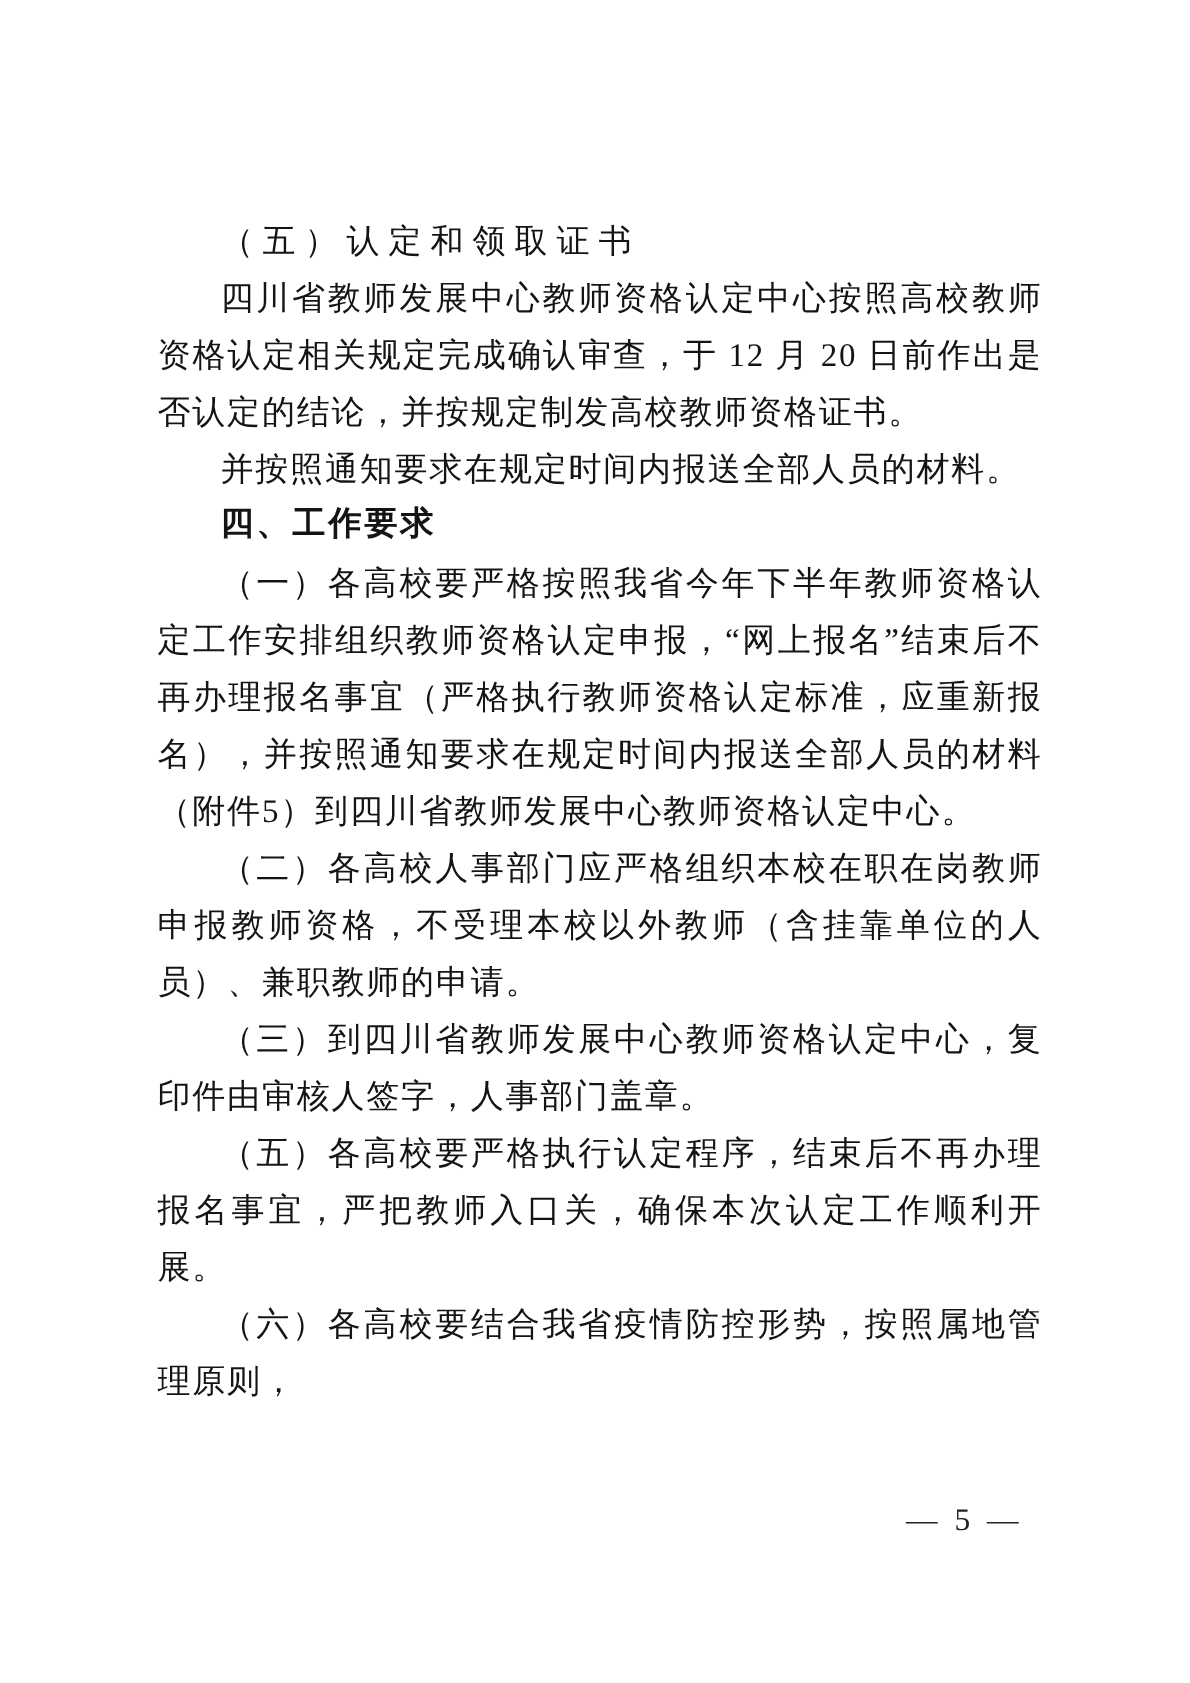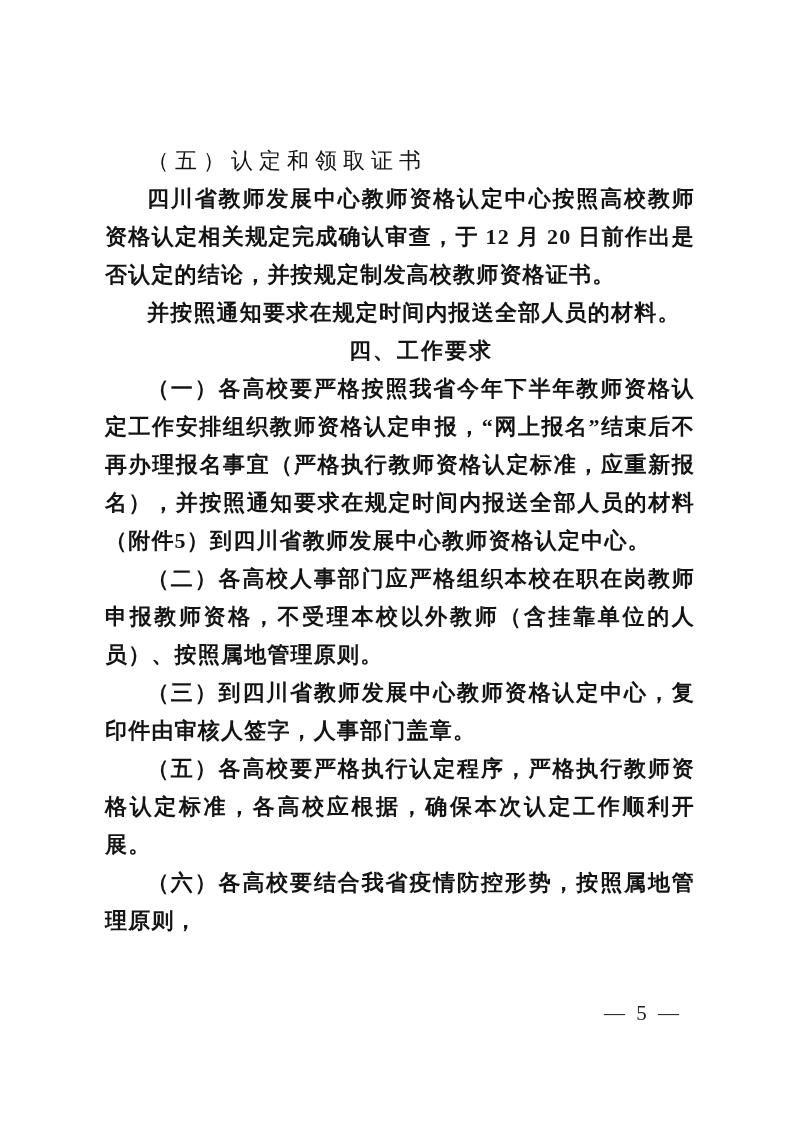--- a/index.html
+++ b/index.html
@@ -24,33 +24,32 @@
   }
   .content p {
     margin: 0;
     font-family: "Liberation Serif", "DejaVu Serif", serif;
     font-size: 22px;
     line-height: 38px;
     letter-spacing: 1.2px;
     text-align: justify;
     text-indent: 42px;
     color: #141414;
-    font-weight: bold;
   }
   p.subsection-heading {
     font-family: "Liberation Serif", "DejaVu Serif", serif;
     font-weight: 500;
     letter-spacing: 6px;
     text-align: left;
   }
   p.section-heading {
-    font-family: Liberation Serif, serif;
+    font-family: Liberation Mono, monospace;
     font-weight: 700;
     letter-spacing: 2px;
-    text-align: center;
+    text-align: left;
   }
   .page-number {
     position: absolute;
     left: 604px;
     top: 1001px;
     font-family: "Liberation Serif", "DejaVu Serif", serif;
     font-size: 21px;
     letter-spacing: 3px;
     color: #222222;
     white-space: nowrap;
@@ -59,19 +58,19 @@
 </head>
 <body>
 
 <div class="page">
   <div class="content">
     <p class="subsection-heading">（五）认定和领取证书</p>
     <p class="body">四川省教师发展中心教师资格认定中心按照高校教师资格认定相关规定完成确认审查，于 12 月 20 日前作出是否认定的结论，并按规定制发高校教师资格证书。</p>
     <p class="body">并按照通知要求在规定时间内报送全部人员的材料。</p>
     <p class="section-heading">四、工作要求</p>
     <p class="body">（一）各高校要严格按照我省今年下半年教师资格认定工作安排组织教师资格认定申报，“网上报名”结束后不再办理报名事宜（严格执行教师资格认定标准，应重新报名），并按照通知要求在规定时间内报送全部人员的材料（附件5）到四川省教师发展中心教师资格认定中心。</p>
-    <p class="body">（二）各高校人事部门应严格组织本校在职在岗教师申报教师资格，不受理本校以外教师（含挂靠单位的人员）、按照属地管理原则。</p>
+    <p class="body">（二）各高校人事部门应严格组织本校在职在岗教师申报教师资格，不受理本校以外教师（含挂靠单位的人员）、兼职教师的申请。</p>
     <p class="body">（三）到四川省教师发展中心教师资格认定中心，复印件由审核人签字，人事部门盖章。</p>
-    <p class="body">（五）各高校要严格执行认定程序，严格执行教师资格认定标准，各高校应根据，确保本次认定工作顺利开展。</p>
+    <p class="body">（五）各高校要严格执行认定程序，结束后不再办理报名事宜，严把教师入口关，确保本次认定工作顺利开展。</p>
     <p class="body">（六）各高校要结合我省疫情防控形势，按照属地管理原则，</p>
   </div>
   <div class="page-number">— 5 —</div>
 </div>
 
 </body></html>

